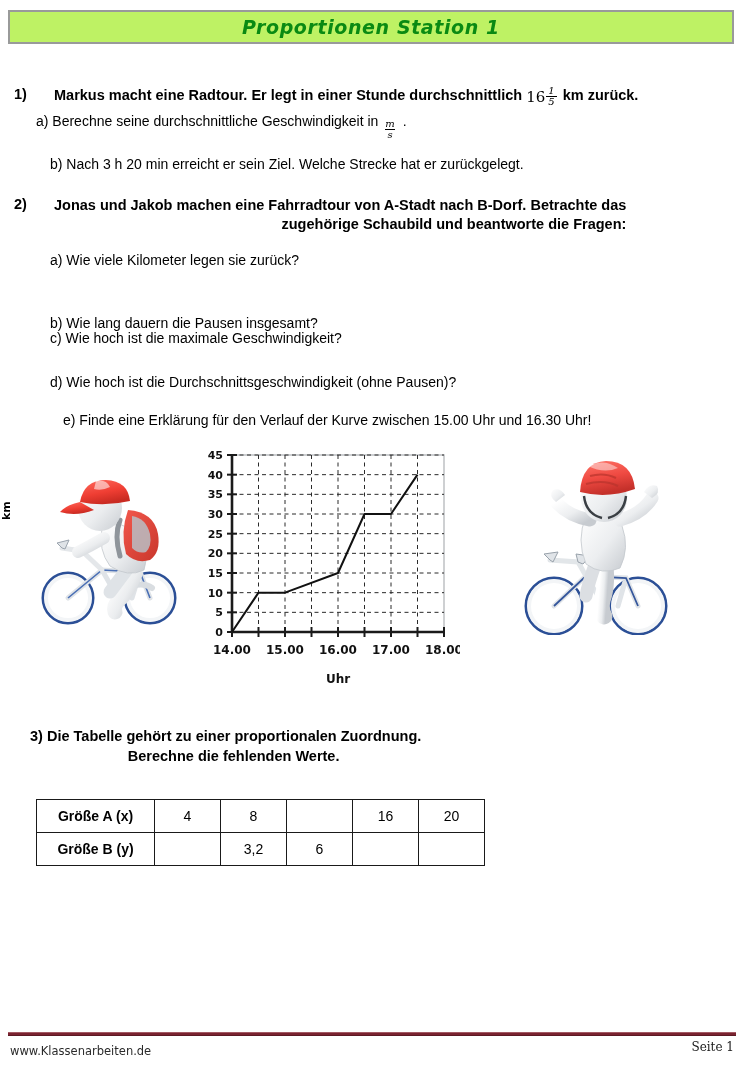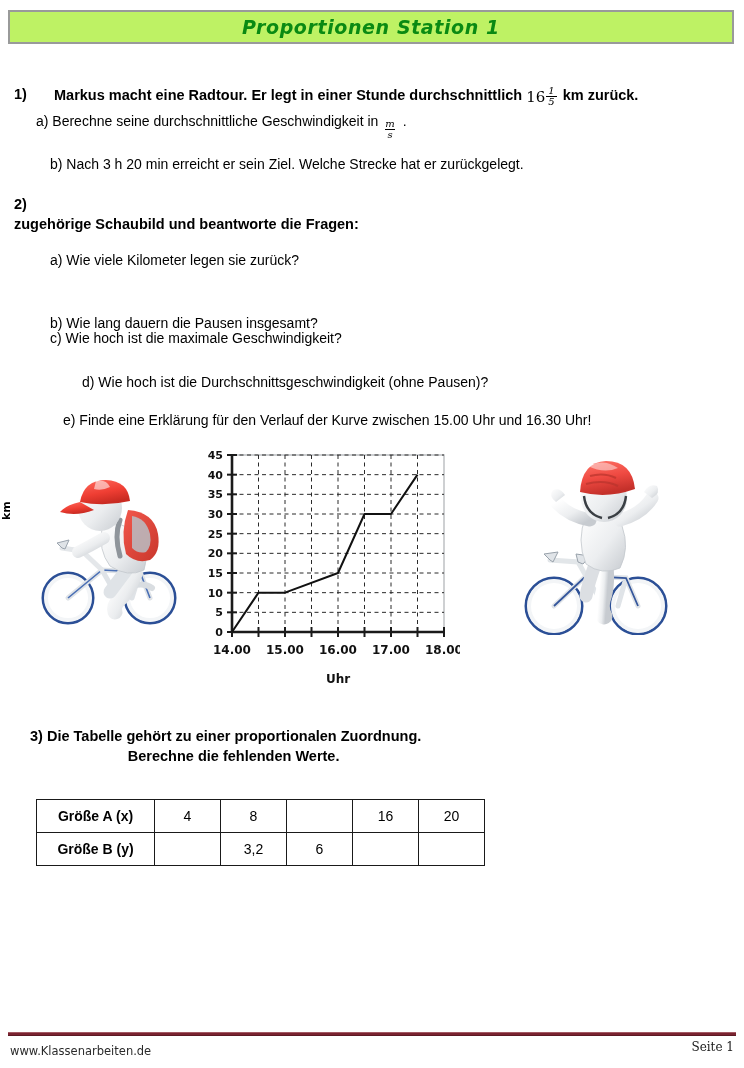--- a/index.html
+++ b/index.html
@@ -200,29 +200,29 @@
         <span class="den">s</span>
       </span>
     </span><span> .</span>
 </div>
 
 <div class="sub-q" style="left:50px; top:155px; width:660px;">b) Nach 3 h 20 min erreicht er sein Ziel. Welche Strecke hat er zurückgelegt.</div>
 
 <div class="q-row" style="left:14px; top:196px; width:716px;">
   <span class="q-num">2)</span>
   <span class="q-main">
-    <br>
+    <span>Jonas und Jakob machen eine Fahrradtour von A-Stadt nach B-Dorf. Betrachte das</span><br>
     <span style="display:inline-block;margin-left:-40px;">zugehörige Schaubild und beantworte die Fragen:</span>
   </span>
 </div>
 
 <div class="sub-q" style="left:50px; top:251px; width:660px;">a) Wie viele Kilometer legen sie zurück?</div>
 <div class="sub-q" style="left:50px; top:294px; width:660px;margin-top:20px;">b) Wie lang dauern die Pausen insgesamt?</div>
 <div class="sub-q" style="left:50px; top:329px; width:660px;">c) Wie hoch ist die maximale Geschwindigkeit?</div>
-<div class="sub-q" style="left:50px; top:373px; width:660px;margin-left:32px;">d) Wie hoch ist die Durchschnittsgeschwindigkeit (ohne Pausen)?</div>
+<div class="sub-q" style="left:50px; top:373px; width:660px;">d) Wie hoch ist die Durchschnittsgeschwindigkeit (ohne Pausen)?</div>
 <div class="sub-q" style="left:63px; top:411px; width:690px;">e) Finde eine Erklärung für den Verlauf der Kurve zwischen 15.00 Uhr und 16.30 Uhr!</div>
 
 <svg class="cyclist" style="left:40px; top:450px;" width="150" height="185" viewBox="0 0 150 185" aria-hidden="true">
   <defs>
     <linearGradient id="bodyG" x1="0" y1="0" x2="1" y2="1">
       <stop offset="0%" stop-color="#ffffff"></stop>
         <stop offset="55%" stop-color="#ebedef"></stop>
         <stop offset="100%" stop-color="#c8ccd1"></stop>
     </linearGradient>
     <linearGradient id="capG" x1="0" y1="0" x2="0.4" y2="1">

